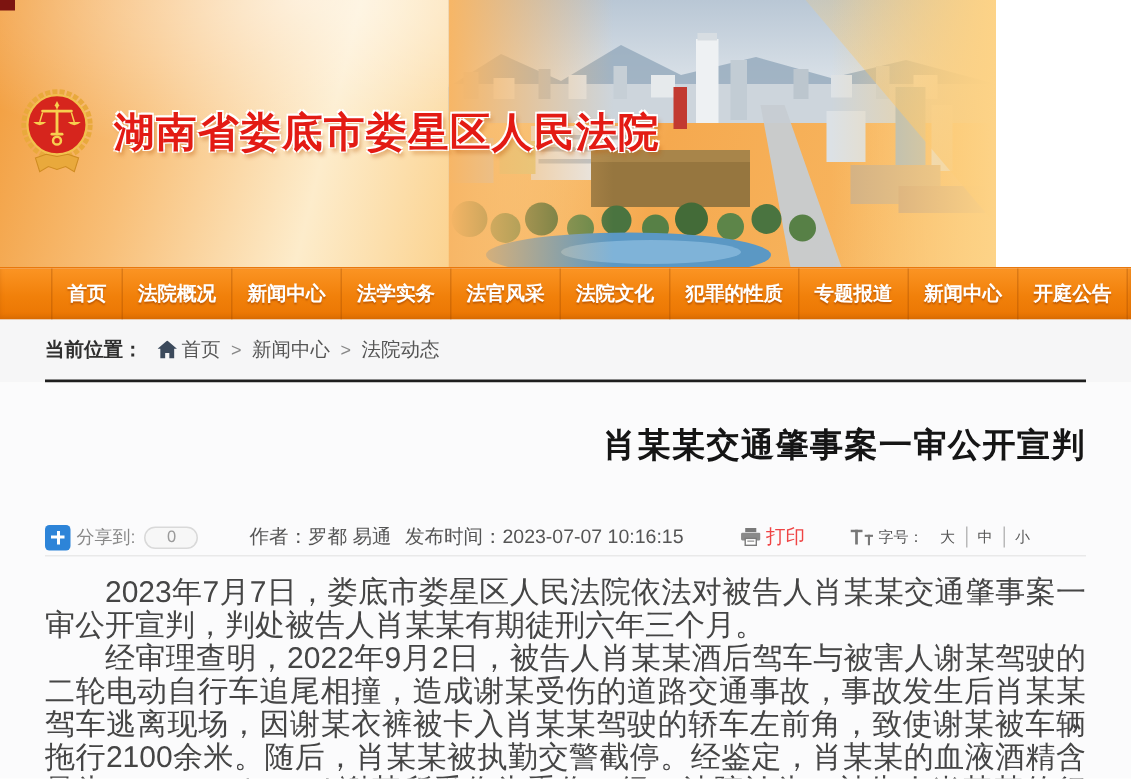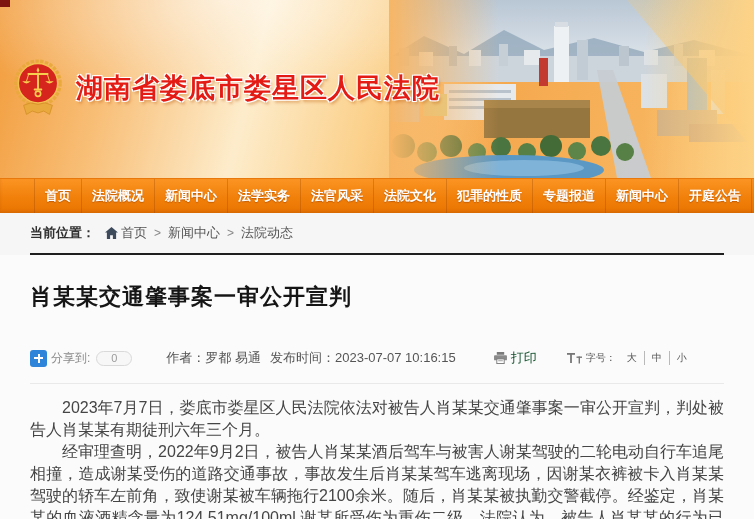--- a/index.html
+++ b/index.html
@@ -1,20 +1,20 @@
 <!DOCTYPE html>
 <html><head>
 <meta charset="utf-8">
 <style>
   * { margin:0; padding:0; box-sizing:border-box; }
   html,body { width:754px; height:519px; overflow:hidden; background:#fff;
     font-family:"Liberation Sans", sans-serif; }
 
   
-  .header { position:relative; width:754px; height:178px; overflow:hidden;
+  .header { position:relative; width:664px; height:178px; overflow:hidden;
     background:
       radial-gradient(ellipse at 30% 0%, rgba(255,255,255,.55), transparent 42%),
       linear-gradient(104deg,#f29c3b 0%,#f8bf78 16%,#fdeccb 34%,#fbd08a 50%,#f5a94f 66%,#f7b35c 84%,#f9c272 100%);
   }
   .corner-mark { position:absolute; left:0; top:0; width:10px; height:7px; background:#7d1410; }
   .city-photo { position:absolute; right:0; top:0; width:365px; height:178px; display:block; }
   .emblem { position:absolute; left:14px; top:56px; width:48px; height:64px; }
   .site-title { position:absolute; left:76px; top:70px; font-size:27px; font-weight:bold;
     letter-spacing:1px; color:#e31b14; white-space:nowrap;
     text-shadow:-1px -1px 0 #fff,1px -1px 0 #fff,-1px 1px 0 #fff,1px 1px 0 #fff,2px 3px 3px rgba(190,90,10,.45); }
@@ -33,43 +33,43 @@
   .container { margin:0 30px; }
   .crumb-row { display:flex; align-items:center; padding-top:11px; font-size:13px; color:#555; }
   .crumb-label { font-weight:bold; color:#2f2f2f; margin-right:10px; }
   .crumb-link { color:#555; cursor:pointer; display:inline-flex; align-items:center; }
   .crumb-sep { margin:0 7px; color:#888; font-size:12px; }
   .home-icon { width:13px; height:12px; margin-right:3px; }
   .dark-rule { height:2px; background:#1f1f1f; margin-top:11px; }
 
   
   .article-area { background:#fbfbfc; min-height:300px; }
-  .article-title { padding-top:27px; text-align:left; font-size:22px; font-weight:bold;
+  .article-title { padding-top:27px; text-align:right; font-size:22px; font-weight:bold;
     color:#151515; letter-spacing:1px; }
-  .meta-row { display:flex; align-items:center; margin-top:37px; padding-bottom:16px;
+  .meta-row { display:flex; align-items:center; margin-top:37px; padding-bottom:3px;
     border-bottom:1px solid #e9e9e9; font-size:12px; color:#777; }
   .share-btn { width:17px; height:17px; background:#2d84d8; border-radius:3px; position:relative;
     cursor:pointer; flex:0 0 auto; }
   .share-btn::before { content:""; position:absolute; left:4px; top:7.5px; width:9px; height:2px; background:#fff; }
   .share-btn::after  { content:""; position:absolute; left:7.5px; top:4px; width:2px; height:9px; background:#fff; }
   .share-label { margin-left:4px; color:#8a8a8a; }
   .share-count { margin-left:6px; min-width:36px; height:15px; line-height:13px; text-align:center;
     border:1px solid #d9d9d9; background:#f7f7f7; border-radius:8px; color:#9a9a9a; font-size:11px; }
   .meta-author { margin-left:34px; color:#555; font-size:13px; }
   .meta-time { margin-left:9px; color:#555; font-size:13px; }
-  .print-group { margin-left:38px; display:flex; align-items:center; cursor:pointer; color:#14532d; font-size:13px; }
+  .print-group { margin-left:38px; display:flex; align-items:center; cursor:pointer; color:#ef4444; font-size:13px; }
   .print-icon { width:13px; height:12px; margin-right:4px; }
   .size-group { margin-left:30px; display:flex; align-items:center; color:#555; font-size:10px;justify-content:space-between; }
   .tsize-icon { width:15px; height:11px; margin-right:4px; }
   .size-label { margin-right:4px; }
   .size-opt { padding:0 7px; cursor:pointer; color:#555; }
   .size-opt.mid { border-left:1px solid #b9b9b9; border-right:1px solid #b9b9b9; }
 
   .article-body { padding-top:13px; }
-  .article-body p { font-size:16px; line-height:22px; color:#454545; text-indent:2em;
+  .article-body p { font-size:20px; line-height:22px; color:#454545; text-indent:2em;
     text-align:justify; }
 </style>
 </head>
 <body>
 
 <div class="header">
   <svg class="city-photo" viewBox="0 0 365 178" preserveAspectRatio="none">
     <defs>
       <linearGradient id="sky" x1="0" y1="0" x2="0" y2="1">
         <stop offset="0" stop-color="#b9c7d5"></stop>

